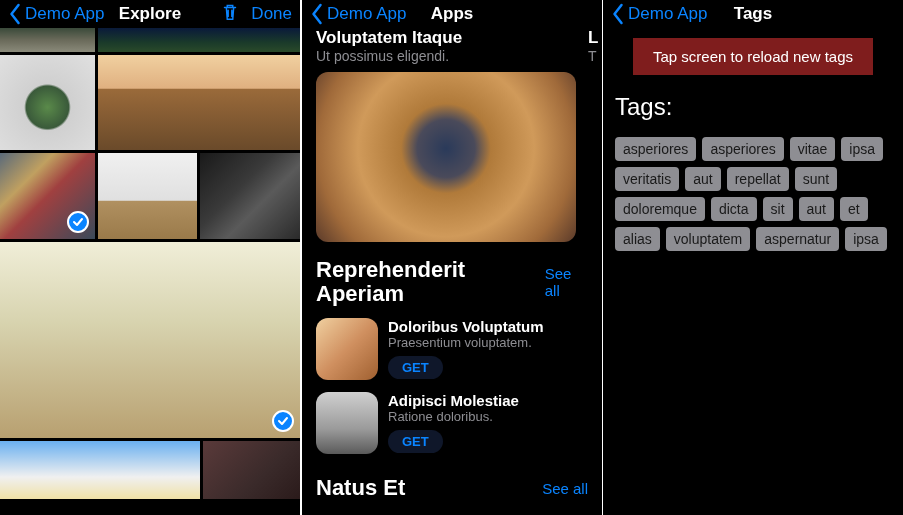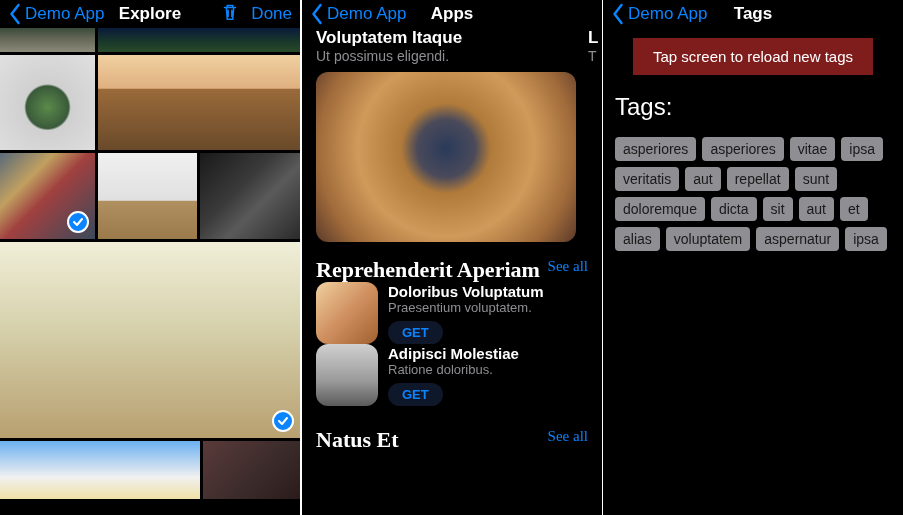--- a/index.html
+++ b/index.html
@@ -85,27 +85,26 @@
   .feature-wrap { display:flex; gap:12px; }
   .feature-card { flex: 0 0 260px; }
   .feature-title { font-size: 17px; font-weight: 600; }
   .feature-sub { font-size: 14px; color: #8e8e93; margin-bottom: 8px; }
   .feature-img {
     width: 260px; height: 170px;
     border-radius: 12px;
     background: radial-gradient(circle at 50% 45%,#2a3a5a 0%,#4a4a5a 18%,#b07a3a 28%,#d09a5a 55%,#a06a3a 80%,#5a3a2a 100%);
   }
   .section-head {
-    display: flex; justify-content: space-between;
+    display: flex; align-items: center; justify-content: space-between;
     margin-top: 16px;
-    font-family: Liberation Serif, serif;
   }
   .section-title { font-size: 22px; font-weight: 700; line-height: 1.1; }
   .see-all { color: #0a84ff; font-size: 15px; cursor: pointer; }
-  .app-row { display: flex; align-items: center; gap: 10px; }
+  .app-row { display: flex; align-items: flex-start; gap: 10px; margin-top: 12px; }
   .app-thumb {
     width: 62px; height: 62px; border-radius: 12px; flex-shrink: 0;
   }
   .at1 { background: linear-gradient(135deg,#f0d0a0 0%,#d09060 50%,#a06030 100%); }
   .at2 { background: linear-gradient(180deg,#d0d0d0 0%,#9a9a9a 60%,#5a5a5a 100%); }
   .app-meta { flex: 1; }
   .app-title { font-size: 15px; font-weight: 600; }
   .app-sub { font-size: 13px; color: #8e8e93; }
   .get-btn {
     display: inline-block;

